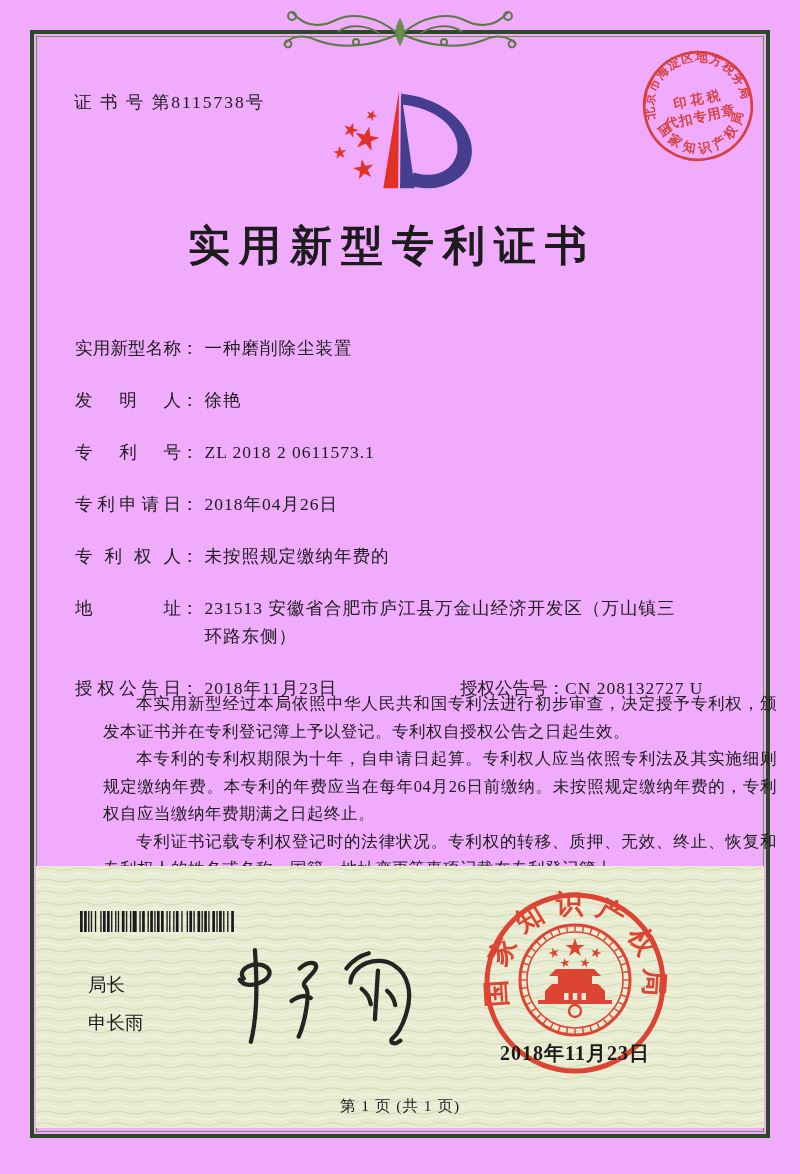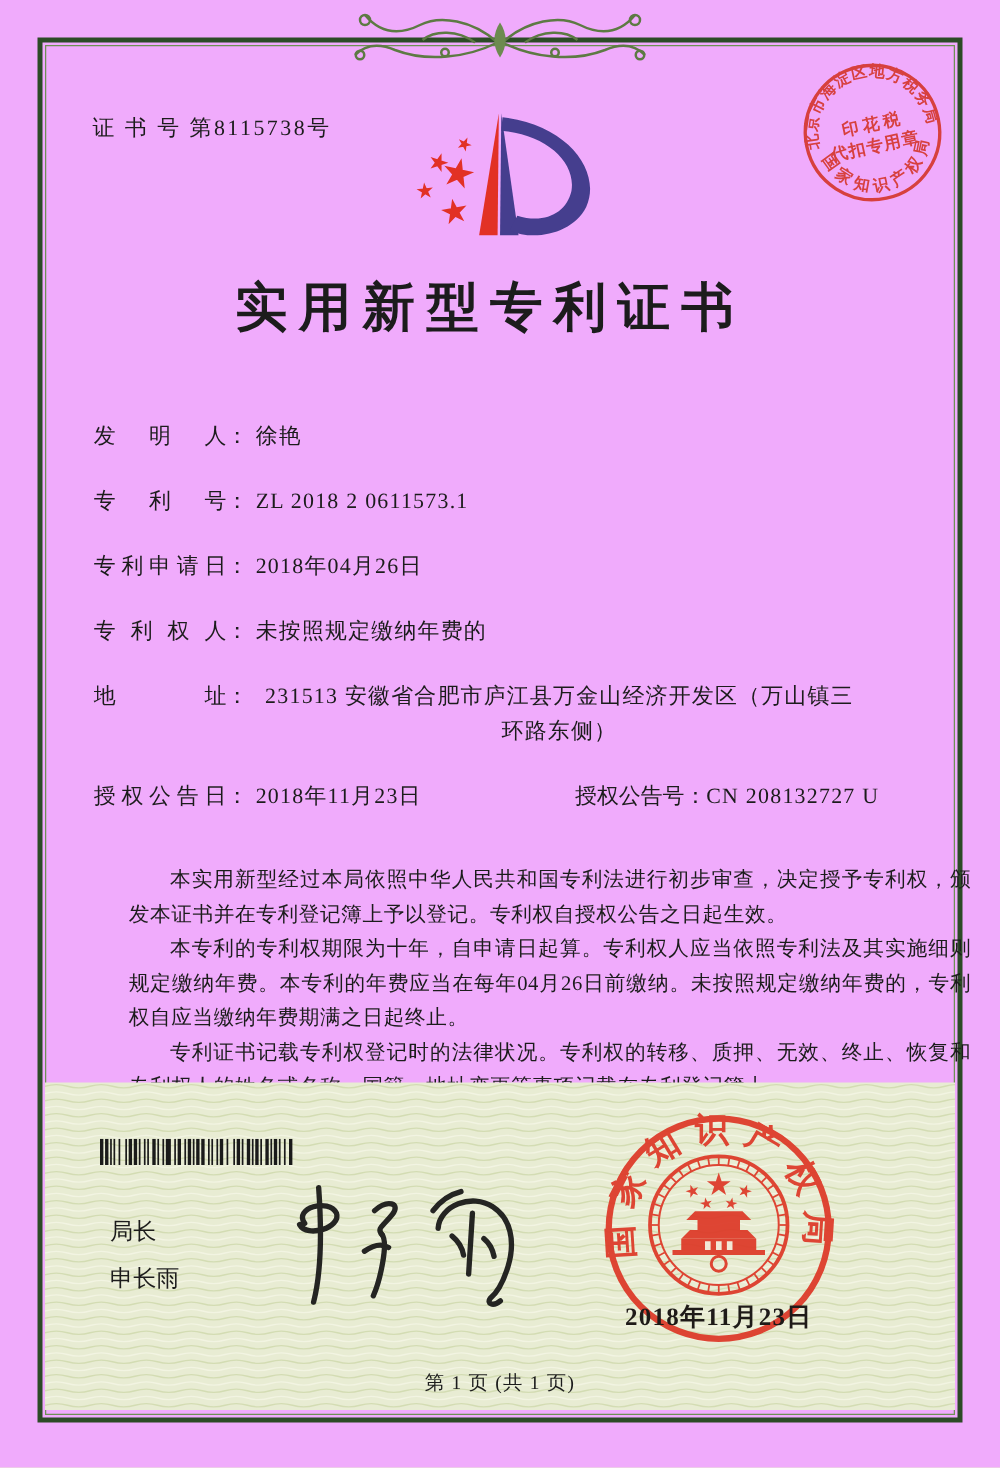--- a/index.html
+++ b/index.html
@@ -21,21 +21,21 @@
   
   .title{position:absolute;left:0;top:218px;width:784px;text-align:center;
          font-size:42px;font-weight:bold;letter-spacing:9px;}
   
   .fields{position:absolute;left:75px;top:334px;width:682px;font-size:17.5px;}
   .f-row{margin-bottom:24px;line-height:28px;position:relative;white-space:nowrap;}
   .f-row.wrap{white-space:normal;}
   .f-label{display:inline-block;width:106px;text-align:justify;text-align-last:justify;}
   .f-colon{display:inline-block;margin-right:6px;}
   .f-value{letter-spacing:1px;}
-  .f-row.wrap .f-value{display:inline-block;vertical-align:top;width:486px;letter-spacing:1px;text-align:center;}
+  .f-row.wrap .f-value{display:inline-block;vertical-align:top;width:486px;letter-spacing:1px;}
   .grant-no{position:absolute;left:385px;top:0;white-space:nowrap;}
   
   .body-text{position:absolute;left:75px;top:690px;width:674px;margin-left:28px;}
   .body-text p{margin:0;text-indent:2em;font-size:16.5px;line-height:27.5px;
                text-align:justify;letter-spacing:.5px;}
   
   .green-zone{position:absolute;left:36px;top:866px;width:728px;height:262px;
               background:#e8ecd3;overflow:hidden;}
   .green-zone svg{display:block;}
   
@@ -116,20 +116,23 @@
       <use href="#star" transform="translate(60,93) scale(11) rotate(-10)"></use>
       <use href="#star" transform="translate(47,53) scale(8) rotate(18)"></use>
       <use href="#star" transform="translate(36,76) scale(7) rotate(-6)"></use>
       <use href="#star" transform="translate(68,38) scale(6) rotate(25)"></use>
     </g>
   </svg>
 
   <div class="title">实用新型专利证书</div>
 
   <div class="fields">
+    <div class="f-row">
+      <span class="f-label">实用新型名称</span><span class="f-colon">：</span><span class="f-value">一种磨削除尘装置</span>
+    </div>
     <div class="f-row">
       <span class="f-label">发明人</span><span class="f-colon">：</span><span class="f-value">徐艳</span>
     </div>
     <div class="f-row">
       <span class="f-label">专利号</span><span class="f-colon">：</span><span class="f-value">ZL 2018 2 0611573.1</span>
     </div>
     <div class="f-row">
       <span class="f-label">专利申请日</span><span class="f-colon">：</span><span class="f-value">2018年04月26日</span>
     </div>
     <div class="f-row">

